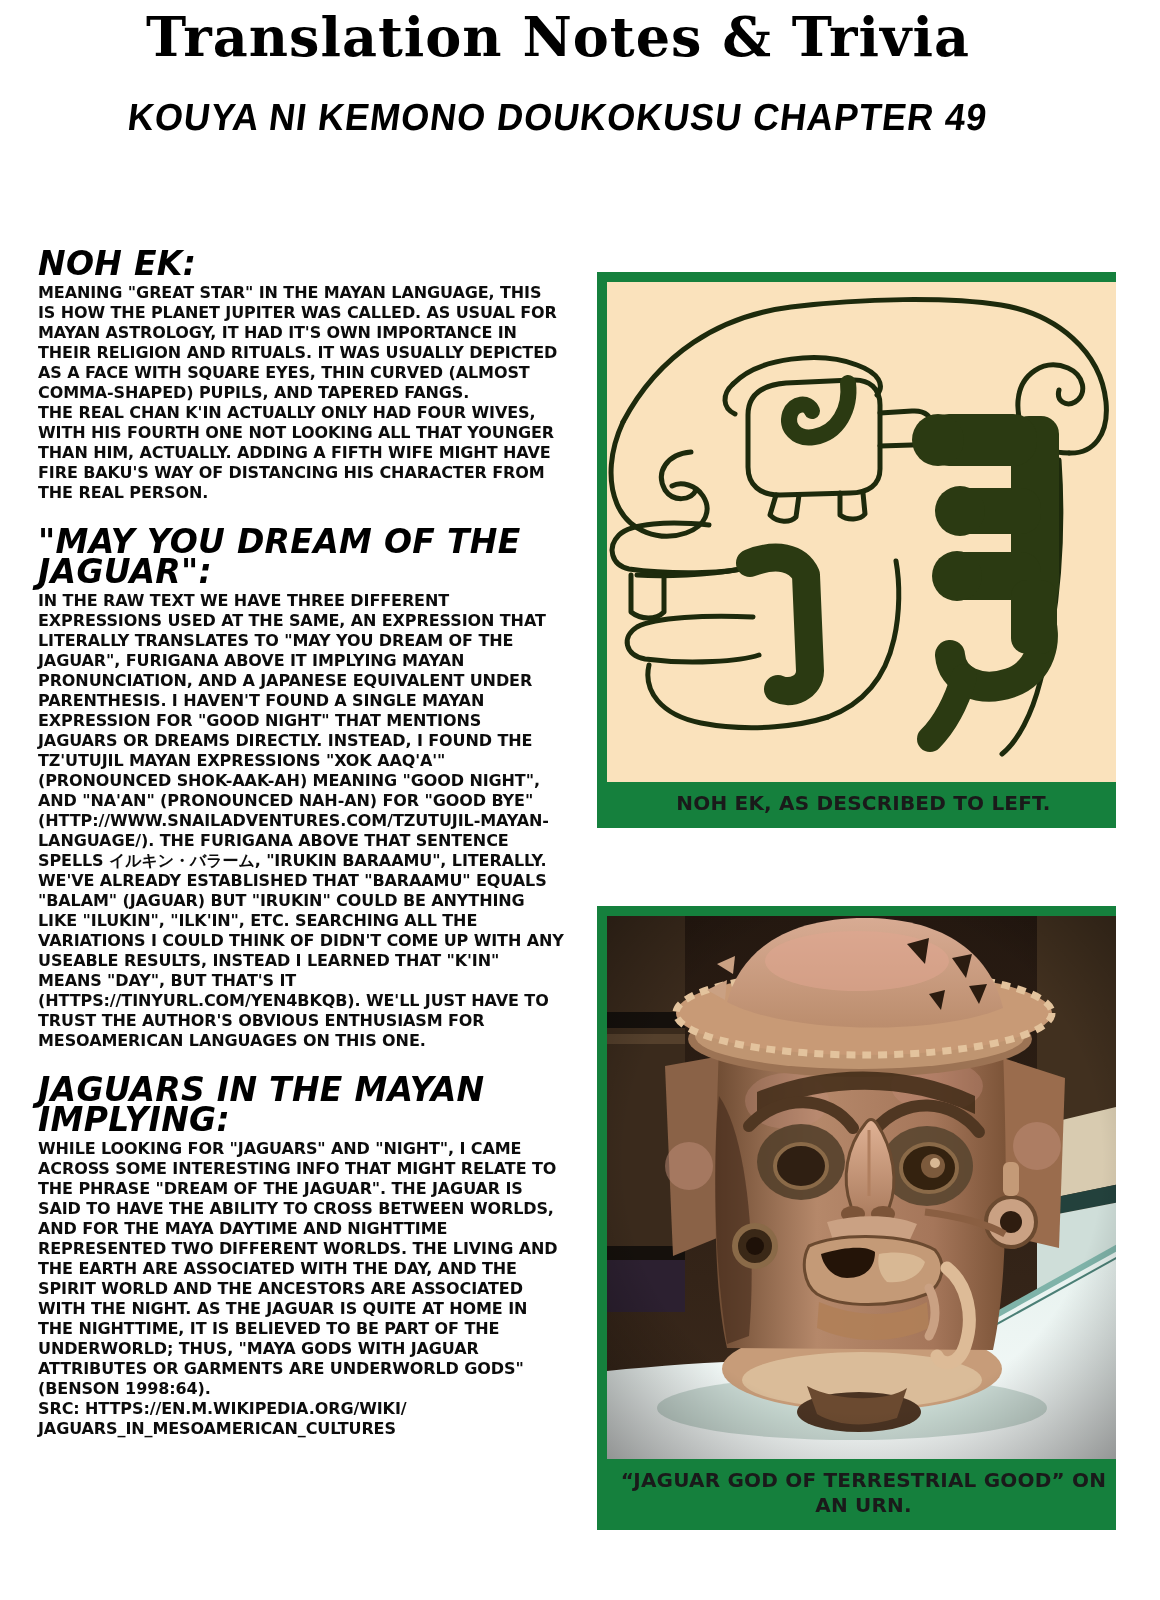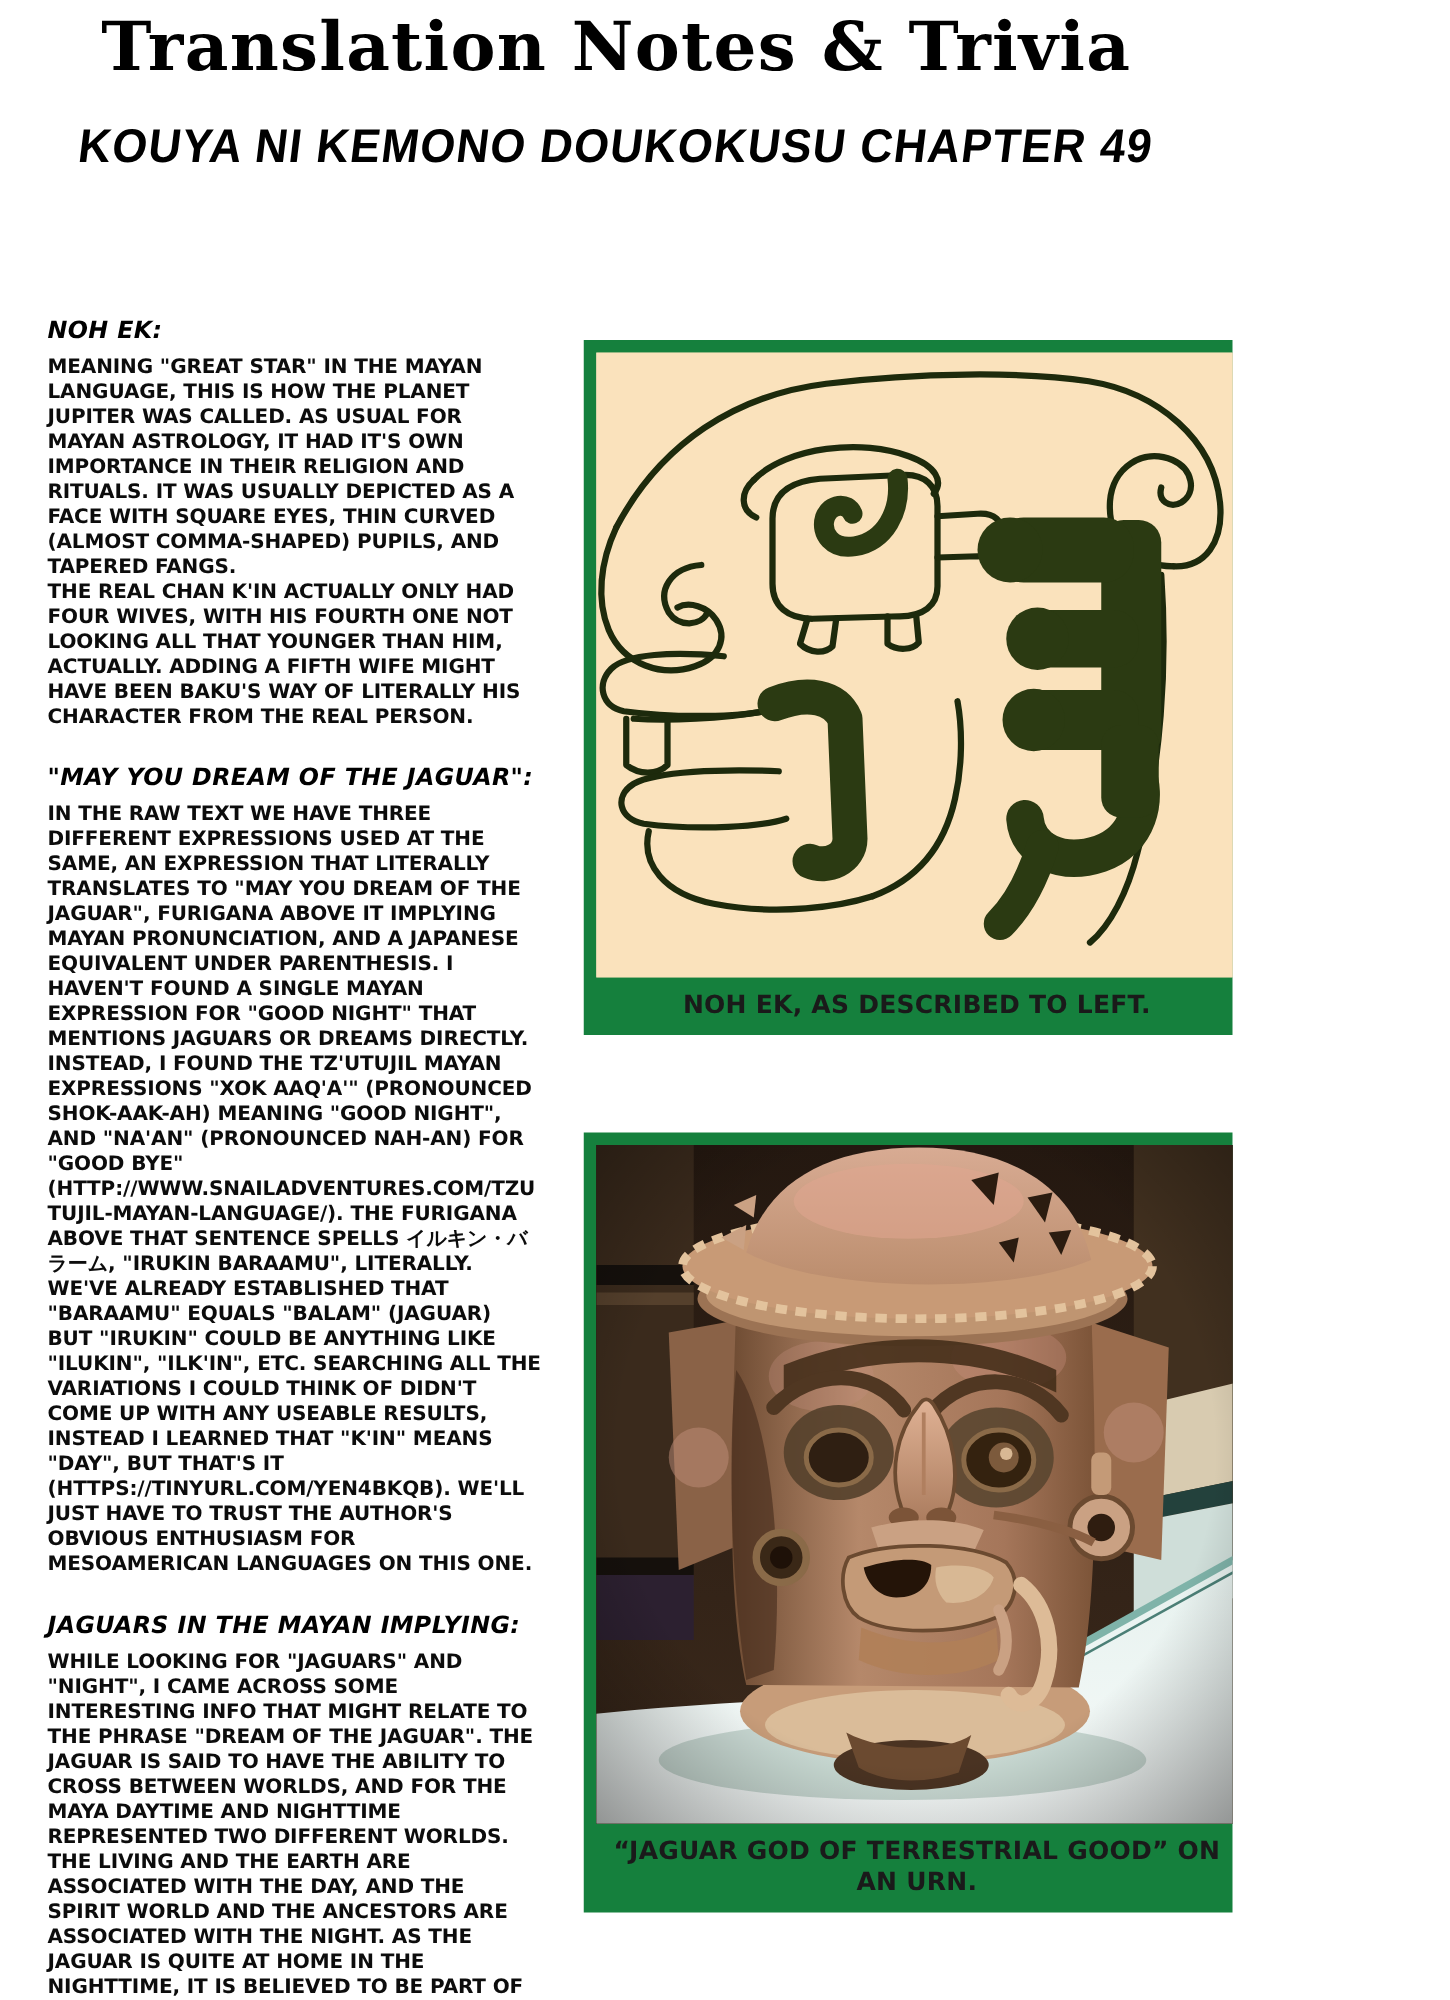--- a/index.html
+++ b/index.html
@@ -1,28 +1,28 @@
 <!DOCTYPE html>
 <html><head>
 <meta charset="utf-8">
 <style>
   html,body{margin:0;padding:0;background:#ffffff;}
-  .page{position:relative;width:986px;height:1600px;background:#ffffff;overflow:hidden;
+  .page{position:relative;width:1116px;height:1600px;background:#ffffff;overflow:hidden;
         font-family:"DejaVu Sans",sans-serif;color:#111;}
   
   header{text-align:center;padding-top:6px;}
   .title{margin:0;font-family:"DejaVu Serif",serif;font-weight:bold;font-size:54px;
          line-height:63px;letter-spacing:1px;color:#000;}
   .subtitle{display:inline-block;margin-top:26px;font-family:"Liberation Sans",sans-serif;
             font-weight:bold;font-size:36px;line-height:44px;letter-spacing:1px;
             transform:skewX(-7deg) scaleY(1.05);color:#000;}
   
   .content{display:flex;align-items:flex-start;margin-top:110px;padding-left:38px;gap:18px;}
   .notes{width:532px;}
-  .note-heading{margin:24px 0 4px 0;font-style:italic;font-weight:bold;font-size:19px;
+  .note-heading{margin:24px 0 4px 0;font-style:italic;font-weight:bold;font-size:33px;
                 line-height:30px;letter-spacing:.3px;color:#000;}
   .note:first-child .note-heading{margin-top:0;}
   .note-body{margin:0;font-weight:bold;font-size:16px;line-height:20px;letter-spacing:-.1px;
              white-space:pre-line;word-break:break-word;color:#0c0c0c;}
   
   .figures{width:534px;margin-top:8px;}
   .fig{background:#15803d;padding:10px 26px 0 10px;width:513px;margin:15px;}
   .fig + .fig{margin-top:78px;}
   .fig-image{width:513px;overflow:hidden;display:block;font-size:0;}
   .glyph-image{height:500px;background:#FAE2BC;}
@@ -41,21 +41,21 @@
   </header>
 
   <div class="content">
 
     <div class="notes">
       <section class="note">
         <h2 class="note-heading">NOH EK:</h2>
         <p class="note-body">MEANING "GREAT STAR" IN THE MAYAN LANGUAGE, THIS IS HOW THE PLANET JUPITER WAS CALLED. AS USUAL FOR MAYAN ASTROLOGY, IT HAD IT'S OWN IMPORTANCE IN THEIR RELIGION AND RITUALS. IT WAS USUALLY DEPICTED AS A FACE WITH SQUARE EYES, THIN CURVED (ALMOST COMMA-SHAPED) PUPILS, AND TAPERED FANGS.</p>
       </section>
       <section class="note">
-        <p class="note-body">THE REAL CHAN K'IN ACTUALLY ONLY HAD FOUR WIVES, WITH HIS FOURTH ONE NOT LOOKING ALL THAT YOUNGER THAN HIM, ACTUALLY. ADDING A FIFTH WIFE MIGHT HAVE BEEN BAKU'S WAY OF LITERALLY HIS CHARACTER FROM THE REAL PERSON.</p>
+        <p class="note-body">THE REAL CHAN K'IN ACTUALLY ONLY HAD FOUR WIVES, WITH HIS FOURTH ONE NOT LOOKING ALL THAT YOUNGER THAN HIM, ACTUALLY. ADDING A FIFTH WIFE MIGHT HAVE FIRE BAKU'S WAY OF DISTANCING HIS CHARACTER FROM THE REAL PERSON.</p>
       </section>
       <section class="note">
         <h2 class="note-heading">"MAY YOU DREAM OF THE JAGUAR":</h2>
         <p class="note-body">IN THE RAW TEXT WE HAVE THREE DIFFERENT EXPRESSIONS USED AT THE SAME, AN EXPRESSION THAT LITERALLY TRANSLATES TO "MAY YOU DREAM OF THE JAGUAR", FURIGANA ABOVE IT IMPLYING MAYAN PRONUNCIATION, AND A JAPANESE EQUIVALENT UNDER PARENTHESIS. I HAVEN'T FOUND A SINGLE MAYAN EXPRESSION FOR "GOOD NIGHT" THAT MENTIONS JAGUARS OR DREAMS DIRECTLY. INSTEAD, I FOUND THE TZ'UTUJIL MAYAN EXPRESSIONS "XOK AAQ'A'" (PRONOUNCED SHOK-AAK-AH) MEANING "GOOD NIGHT", AND "NA'AN" (PRONOUNCED NAH-AN) FOR "GOOD BYE" (HTTP://WWW.SNAILADVENTURES.COM/TZUTUJIL-MAYAN-LANGUAGE/). THE FURIGANA ABOVE THAT SENTENCE SPELLS イルキン・バラーム, "IRUKIN BARAAMU", LITERALLY. WE'VE ALREADY ESTABLISHED THAT "BARAAMU" EQUALS "BALAM" (JAGUAR) BUT "IRUKIN" COULD BE ANYTHING LIKE "ILUKIN", "ILK'IN", ETC. SEARCHING ALL THE VARIATIONS I COULD THINK OF DIDN'T COME UP WITH ANY USEABLE RESULTS, INSTEAD I LEARNED THAT "K'IN" MEANS "DAY", BUT THAT'S IT (HTTPS://TINYURL.COM/YEN4BKQB). WE'LL JUST HAVE TO TRUST THE AUTHOR'S OBVIOUS ENTHUSIASM FOR MESOAMERICAN LANGUAGES ON THIS ONE.</p>
       </section>
       <section class="note">
         <h2 class="note-heading">JAGUARS IN THE MAYAN IMPLYING:</h2>
         <p class="note-body">WHILE LOOKING FOR "JAGUARS" AND "NIGHT", I CAME ACROSS SOME INTERESTING INFO THAT MIGHT RELATE TO THE PHRASE "DREAM OF THE JAGUAR". THE JAGUAR IS SAID TO HAVE THE ABILITY TO CROSS BETWEEN WORLDS, AND FOR THE MAYA DAYTIME AND NIGHTTIME REPRESENTED TWO DIFFERENT WORLDS. THE LIVING AND THE EARTH ARE ASSOCIATED WITH THE DAY, AND THE SPIRIT WORLD AND THE ANCESTORS ARE ASSOCIATED WITH THE NIGHT. AS THE JAGUAR IS QUITE AT HOME IN THE NIGHTTIME, IT IS BELIEVED TO BE PART OF THE UNDERWORLD; THUS, "MAYA GODS WITH JAGUAR ATTRIBUTES OR GARMENTS ARE UNDERWORLD GODS" (BENSON 1998:64).
 SRC: HTTPS://EN.M.WIKIPEDIA.ORG/WIKI/
 JAGUARS_IN_MESOAMERICAN_CULTURES</p>

